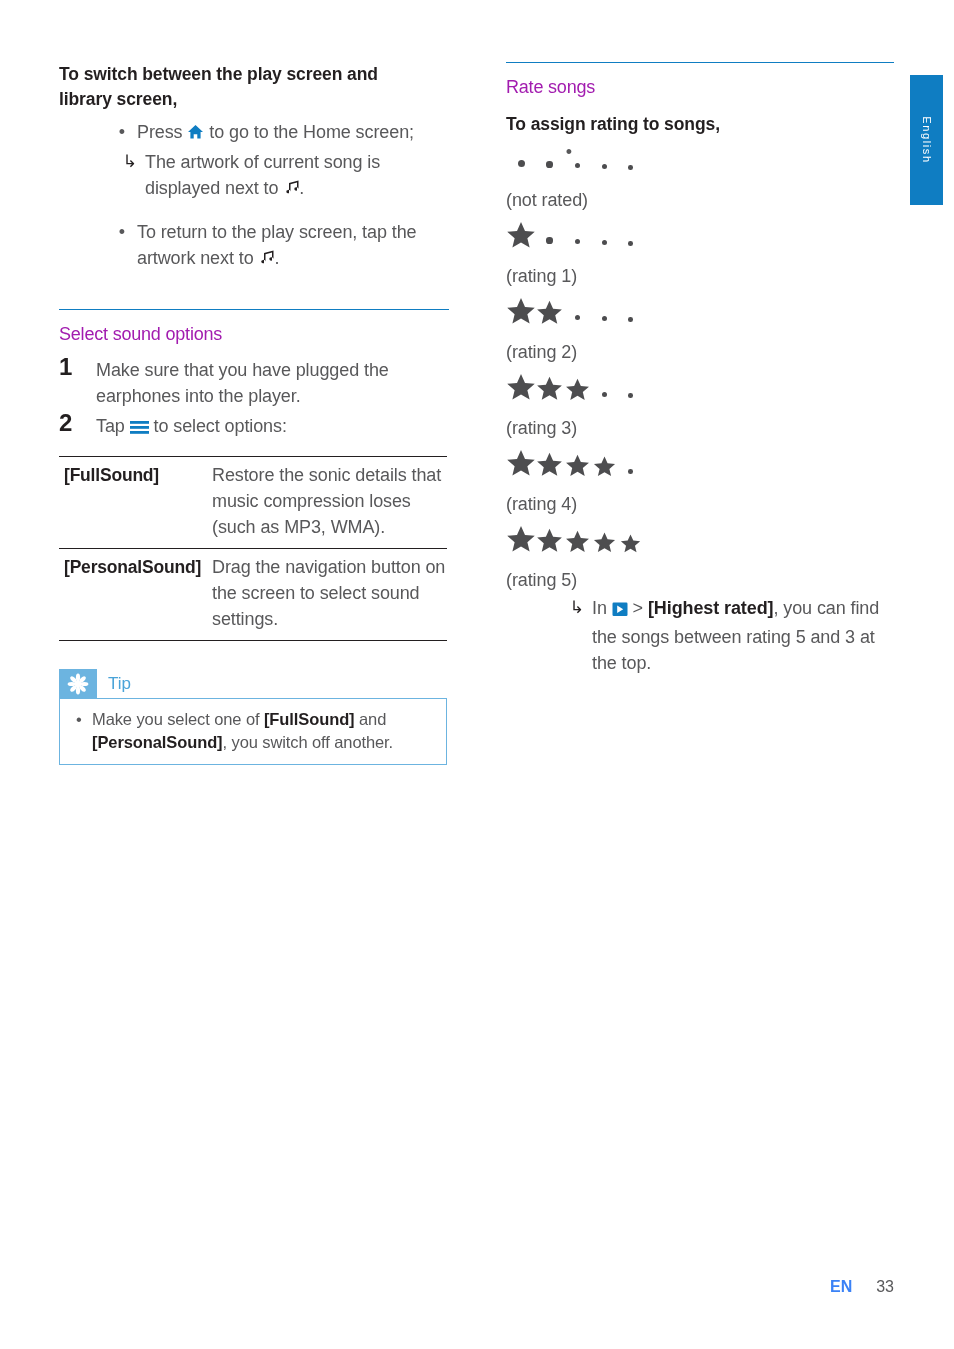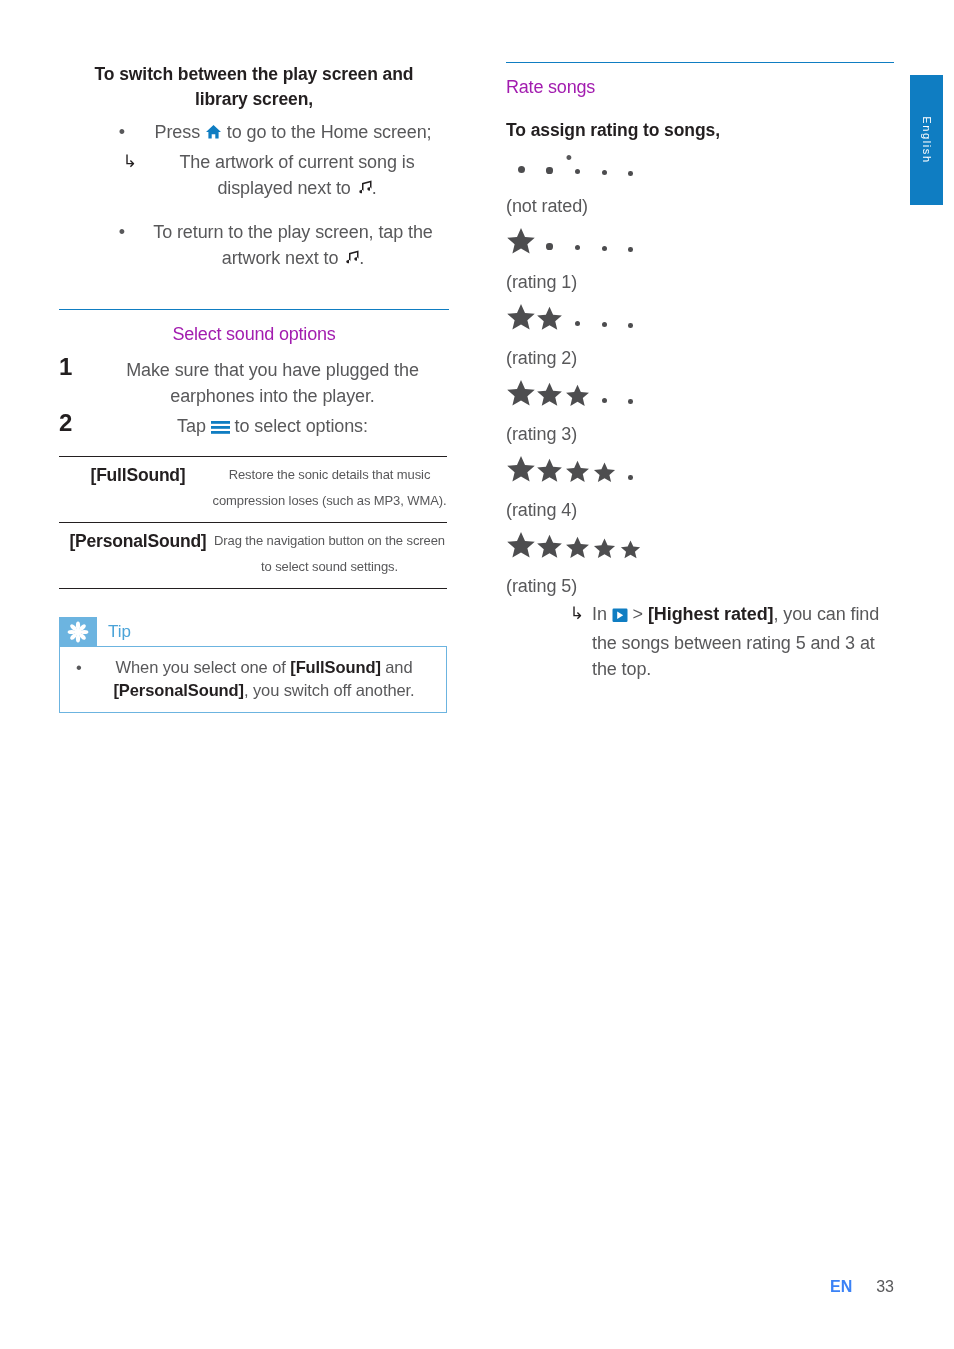--- a/index.html
+++ b/index.html
@@ -12,21 +12,21 @@
     height: 1349px;
     position: relative;
     font-family: "Liberation Sans", sans-serif;
     color: #58585a;
     -webkit-font-smoothing: antialiased;
   }
 
   .page { position: absolute; inset: 0; }
 
   
-  .col-left  { position: absolute; left: 59px;  top: 62px; width: 390px; text-align: center; }
+  .col-left  { position: absolute; left: 59px;  top: 62px; width: 390px; }
   .col-right { position: absolute; left: 506px; top: 62px; width: 388px; }
 
   
   .h-bold {
     font-weight: bold;
     color: #231f20;
     font-size: 17.5px;
     line-height: 25px;
     letter-spacing: -0.1px;
   }
@@ -115,21 +115,21 @@
     font-weight: bold;
     color: #231f20;
     font-size: 17.5px;
     line-height: 26px;
     padding-left: 5px;
     box-sizing: border-box;
     letter-spacing: -0.2px;
   }
   .opt-val {
     flex: 1;
-    font-size: 13px;
+    font-size: 18px;
     line-height: 26px;
     color: #58585a;
     letter-spacing: -0.1px;
   }
 
   
   .tip { margin-top: 28px; width: 388px; position: relative; }
   .tip-head {
     display: flex;
     align-items: center;
@@ -310,34 +310,34 @@
                 <ellipse cx="6.5" cy="15.5" rx="2.1" ry="4" transform="rotate(45 6.5 15.5)"></ellipse>
                 <circle cx="11" cy="11" r="3.2"></circle>
               </g>
             </svg>
           </div>
           <div class="tip-label">Tip</div>
         </div>
         <div class="tip-body">
           <ul>
             <li>
-              <span class="mk">•</span><span>When you select one of </span><span class="bold-inline">[FullSound]</span><span> and </span><span class="bold-inline">[PersonalSound]</span><span>, you switch off another.</span>
+              <span class="mk">•</span><span>Make you select one of </span><span class="bold-inline">[FullSound]</span><span> and </span><span class="bold-inline">[PersonalSound]</span><span>, you switch off another.</span>
             </li>
           </ul>
         </div>
       </div>
     </div>
   </div>
 
   <div class="col-right">
     <div class="rule-top"></div>
     <h2 class="section-title">Rate songs</h2>
 
 
-    <div class="h-bold" style="margin-top:16px">To assign rating to songs,</div>
+    <div class="h-bold" style="margin-top:10px">To assign rating to songs,</div>
 
     <ul class="blist">
       <li style="margin-top:2px">
         <span class="mk">•</span>
       </li>
     </ul>
 
     <div id="ratings-container" style="margin-top:12px">
         <div class="rate-row" style="position: relative; width: 150px;">
           <span class="dot" style="position: absolute; left: 11.5px; bottom: 10.5px; width: 7px; height: 7px; border-radius: 50%; background: rgb(77, 77, 79);"></span>

